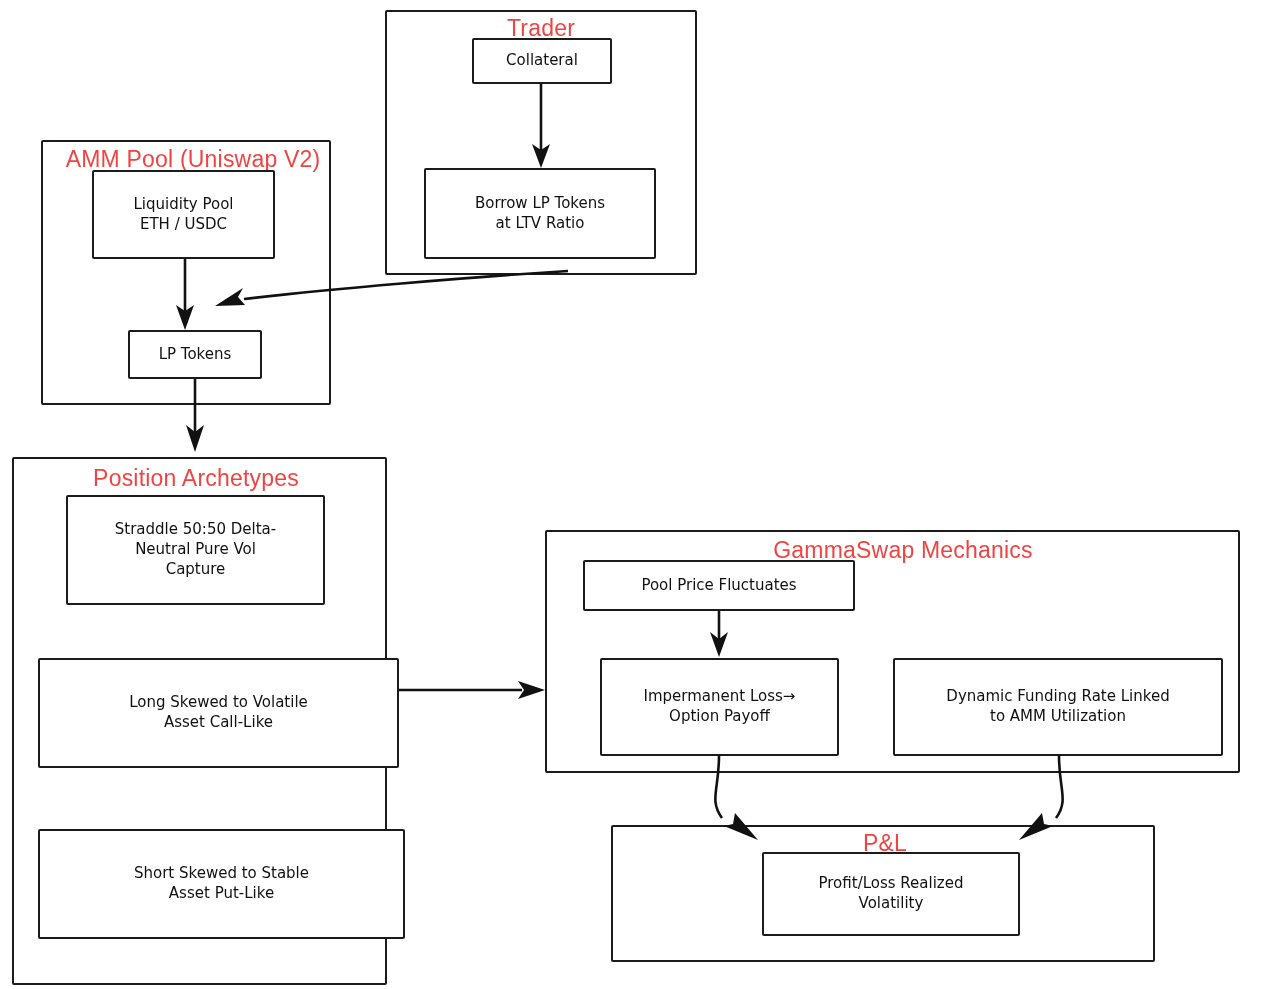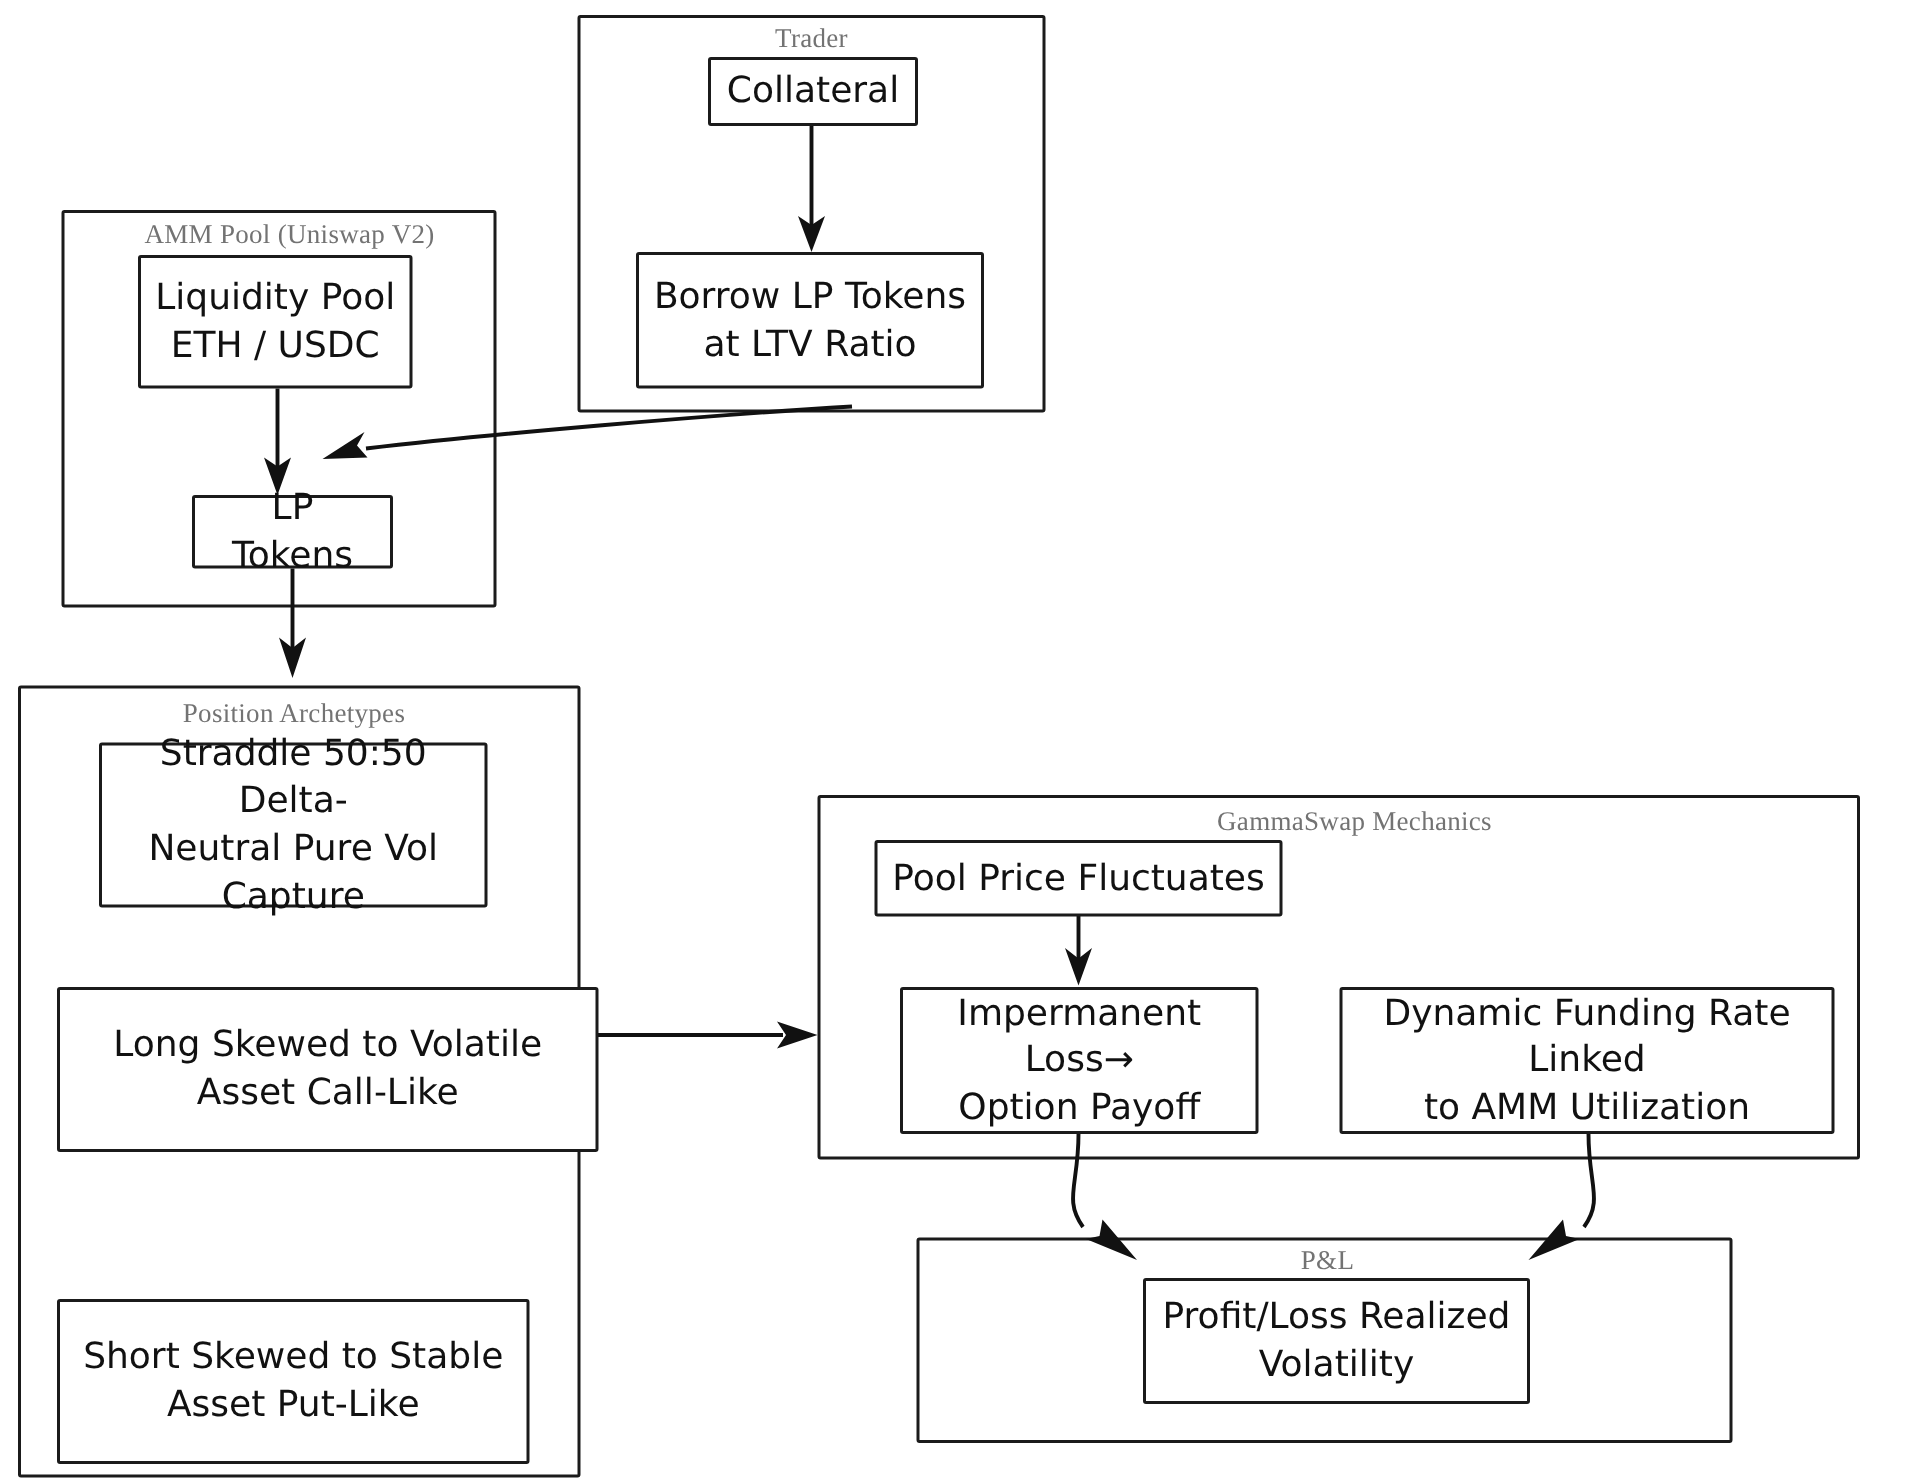--- a/index.html
+++ b/index.html
@@ -23,38 +23,38 @@
     position: absolute;
     box-sizing: border-box;
     border: 2.5px solid #1b1b1b;
     background: transparent;
     border-radius: 2px;
   }
   .cluster-label {
     position: absolute;
     transform: translateX(-50%);
     white-space: nowrap;
-    color: #737373;
-    font-family: Liberation Serif, serif;
-    font-size: 18px;
+    color: #ef4444;
+    font-family: Liberation Sans, sans-serif;
+    font-size: 23px;
     letter-spacing: 0.2px;
   }
   .node {
     position: absolute;
     box-sizing: border-box;
     border: 2.5px solid #1b1b1b;
     background: #ffffff;
     border-radius: 2px;
     display: flex;
     align-items: center;
     justify-content: center;
     text-align: center;
     color: #111111;
     font-family: "DejaVu Sans", sans-serif;
-    font-size: 24px;
+    font-size: 15px;
     line-height: 1.32;
     padding: 4px 8px;
     white-space: pre-line;
     z-index: 3;
   }
   
   #edges {
     position: absolute;
     left: 0;
     top: 0;
@@ -141,21 +141,21 @@
   <div class="cluster" style="left:12px; top:457px; width:375px; height:528px;"></div>
   <div class="cluster-label" style="left:196px; top:465px;">Position Archetypes</div>
 
   <div class="node" style="left:66px; top:495px; width:259px; height:110px;">Straddle 50:50 Delta-
 Neutral Pure Vol
 Capture</div>
 
   <div class="node" style="left:38px; top:658px; width:361px; height:110px;">Long Skewed to Volatile
 Asset Call-Like</div>
 
-  <div class="node" style="left:38px; top:829px; width:315px; height:110px;margin-top:37px;">Short Skewed to Stable
+  <div class="node" style="left:38px; top:829px; width:367px; height:110px;">Short Skewed to Stable
 Asset Put-Like</div>
 
   <div class="cluster" style="left:545px; top:530px; width:695px; height:243px;"></div>
   <div class="cluster-label" style="left:903px; top:537px;">GammaSwap Mechanics</div>
 
   <div class="node" style="left:583px; top:560px; width:272px; height:51px;">Pool Price Fluctuates</div>
 
   <div class="node" style="left:600px; top:658px; width:239px; height:98px;">Impermanent Loss→
 Option Payoff</div>
 

